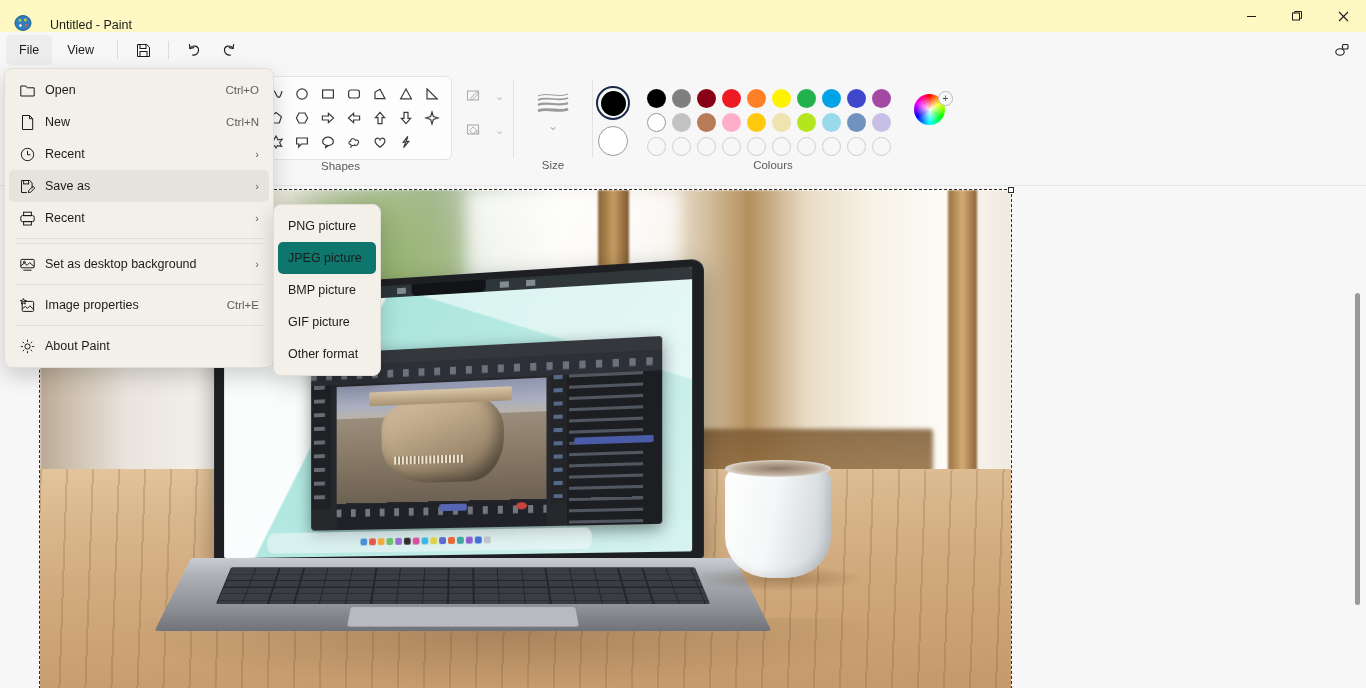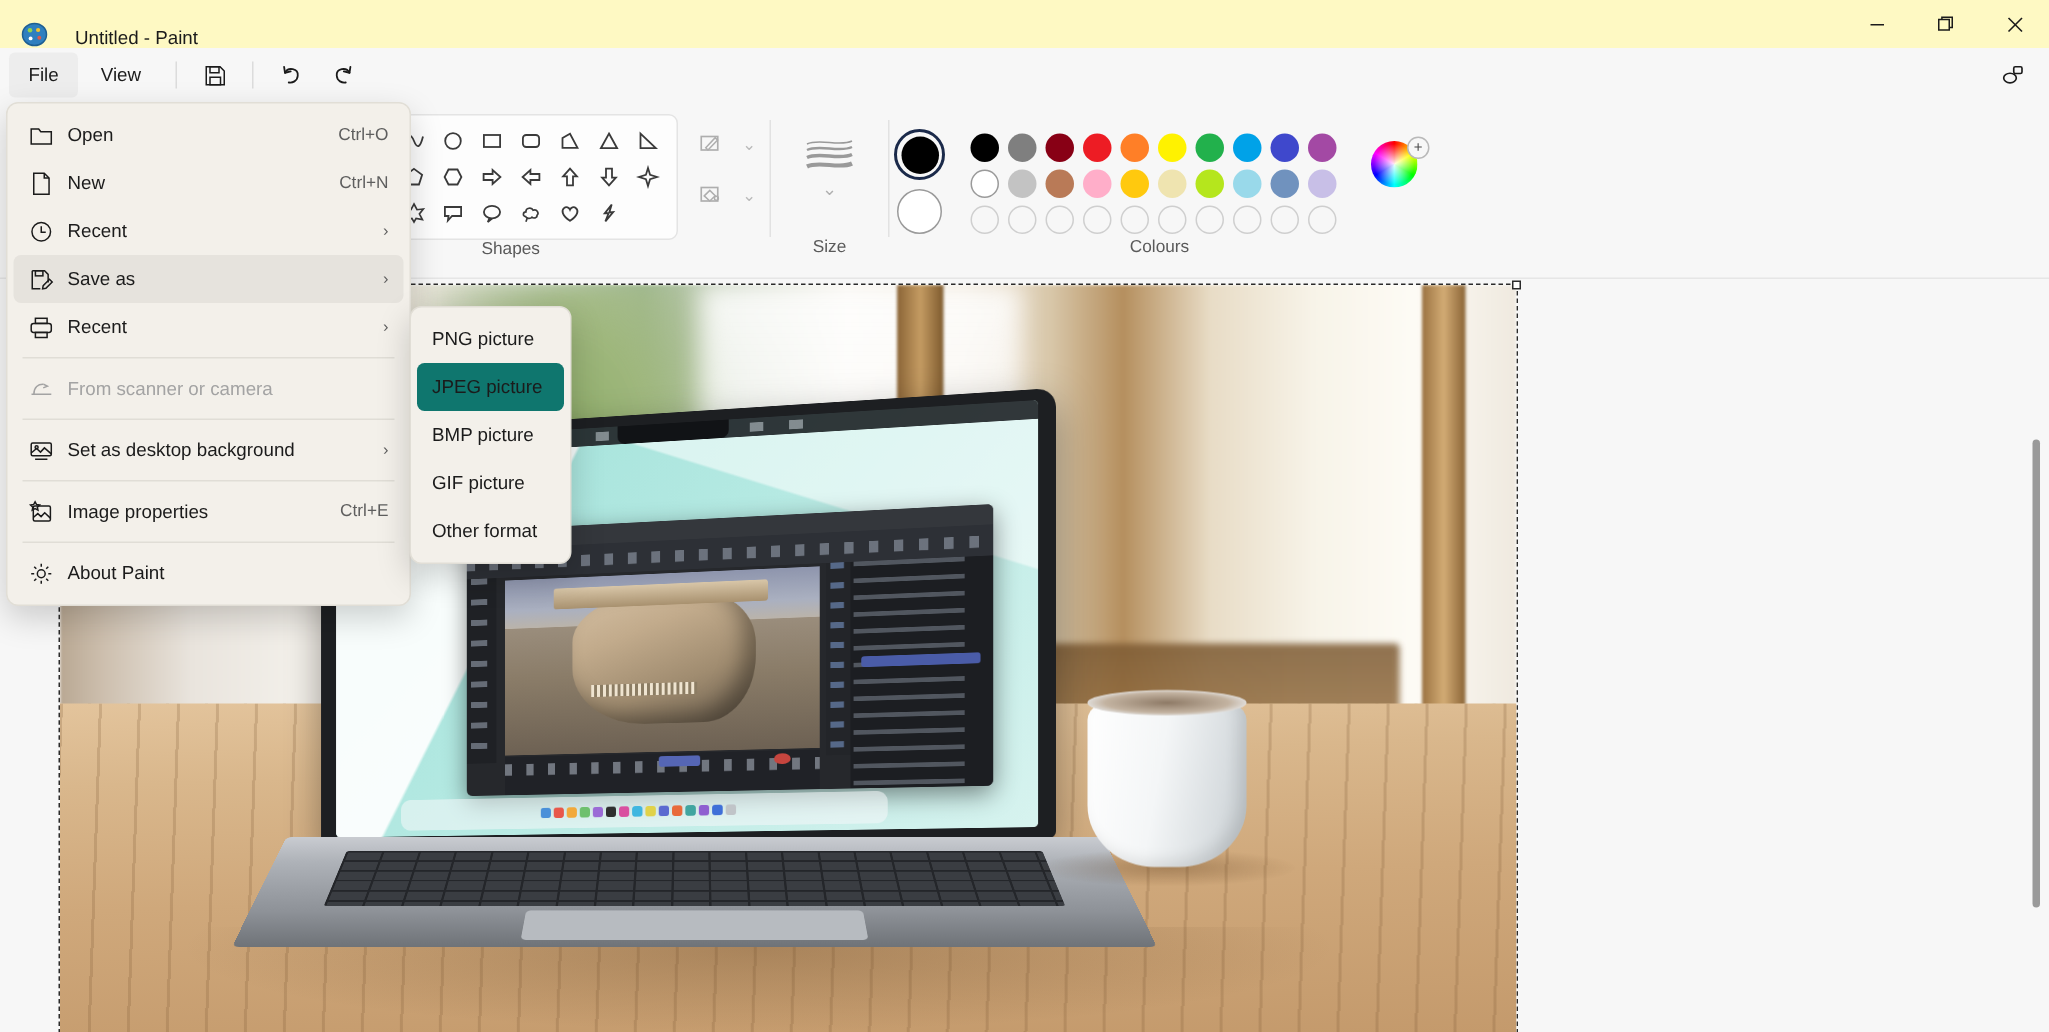--- a/index.html
+++ b/index.html
@@ -800,30 +800,20 @@
           <svg width="17" height="17" viewBox="0 0 17 17">
             <rect x="1.8" y="5.6" width="13.4" height="6" rx="1.6" fill="none" stroke="#1b1b1b" stroke-width="1"></rect>
             <rect x="4.6" y="2.2" width="7.8" height="3.4" fill="none" stroke="#1b1b1b" stroke-width="1"></rect>
             <rect x="4.6" y="11.6" width="7.8" height="3.4" fill="none" stroke="#1b1b1b" stroke-width="1"></rect>
           </svg>
         </span>
         <span class="mi-label">Recent</span>
         <span class="mi-chev">›</span>
       </div>
       <div class="mi-divider"></div>
-      <div class="mi disabled">
-        <span class="mi-ico">
-          <svg width="17" height="17" viewBox="0 0 17 17">
-            <path d="M2 11.8h13.2" stroke="#a3a3a3" stroke-width="1" fill="none"></path>
-            <path d="M3.6 11.8 C3.6 7.2, 6.4 5, 10 5.2" fill="none" stroke="#a3a3a3" stroke-width="1"></path>
-            <path d="M10 5.2l2.6 1.2-2.8 1.2" fill="none" stroke="#a3a3a3" stroke-width="1"></path>
-          </svg>
-        </span>
-        <span class="mi-label">From scanner or camera</span>
-      </div>
       <div class="mi-divider"></div>
       <div class="mi">
         <span class="mi-ico">
           <svg width="17" height="17" viewBox="0 0 17 17">
             <rect x="1.8" y="3.4" width="13.4" height="8.4" rx="1" fill="none" stroke="#1b1b1b" stroke-width="1"></rect>
             <path d="M1.8 10 l3.6-3 2.6 2.4 2.6-2.8 4.6 4" fill="none" stroke="#1b1b1b" stroke-width="1"></path>
             <circle cx="5.4" cy="6.2" r="1" fill="none" stroke="#1b1b1b" stroke-width="1"></circle>
             <path d="M4.4 14.2h8.2" stroke="#1b1b1b" stroke-width="1" fill="none"></path>
           </svg>
         </span>

